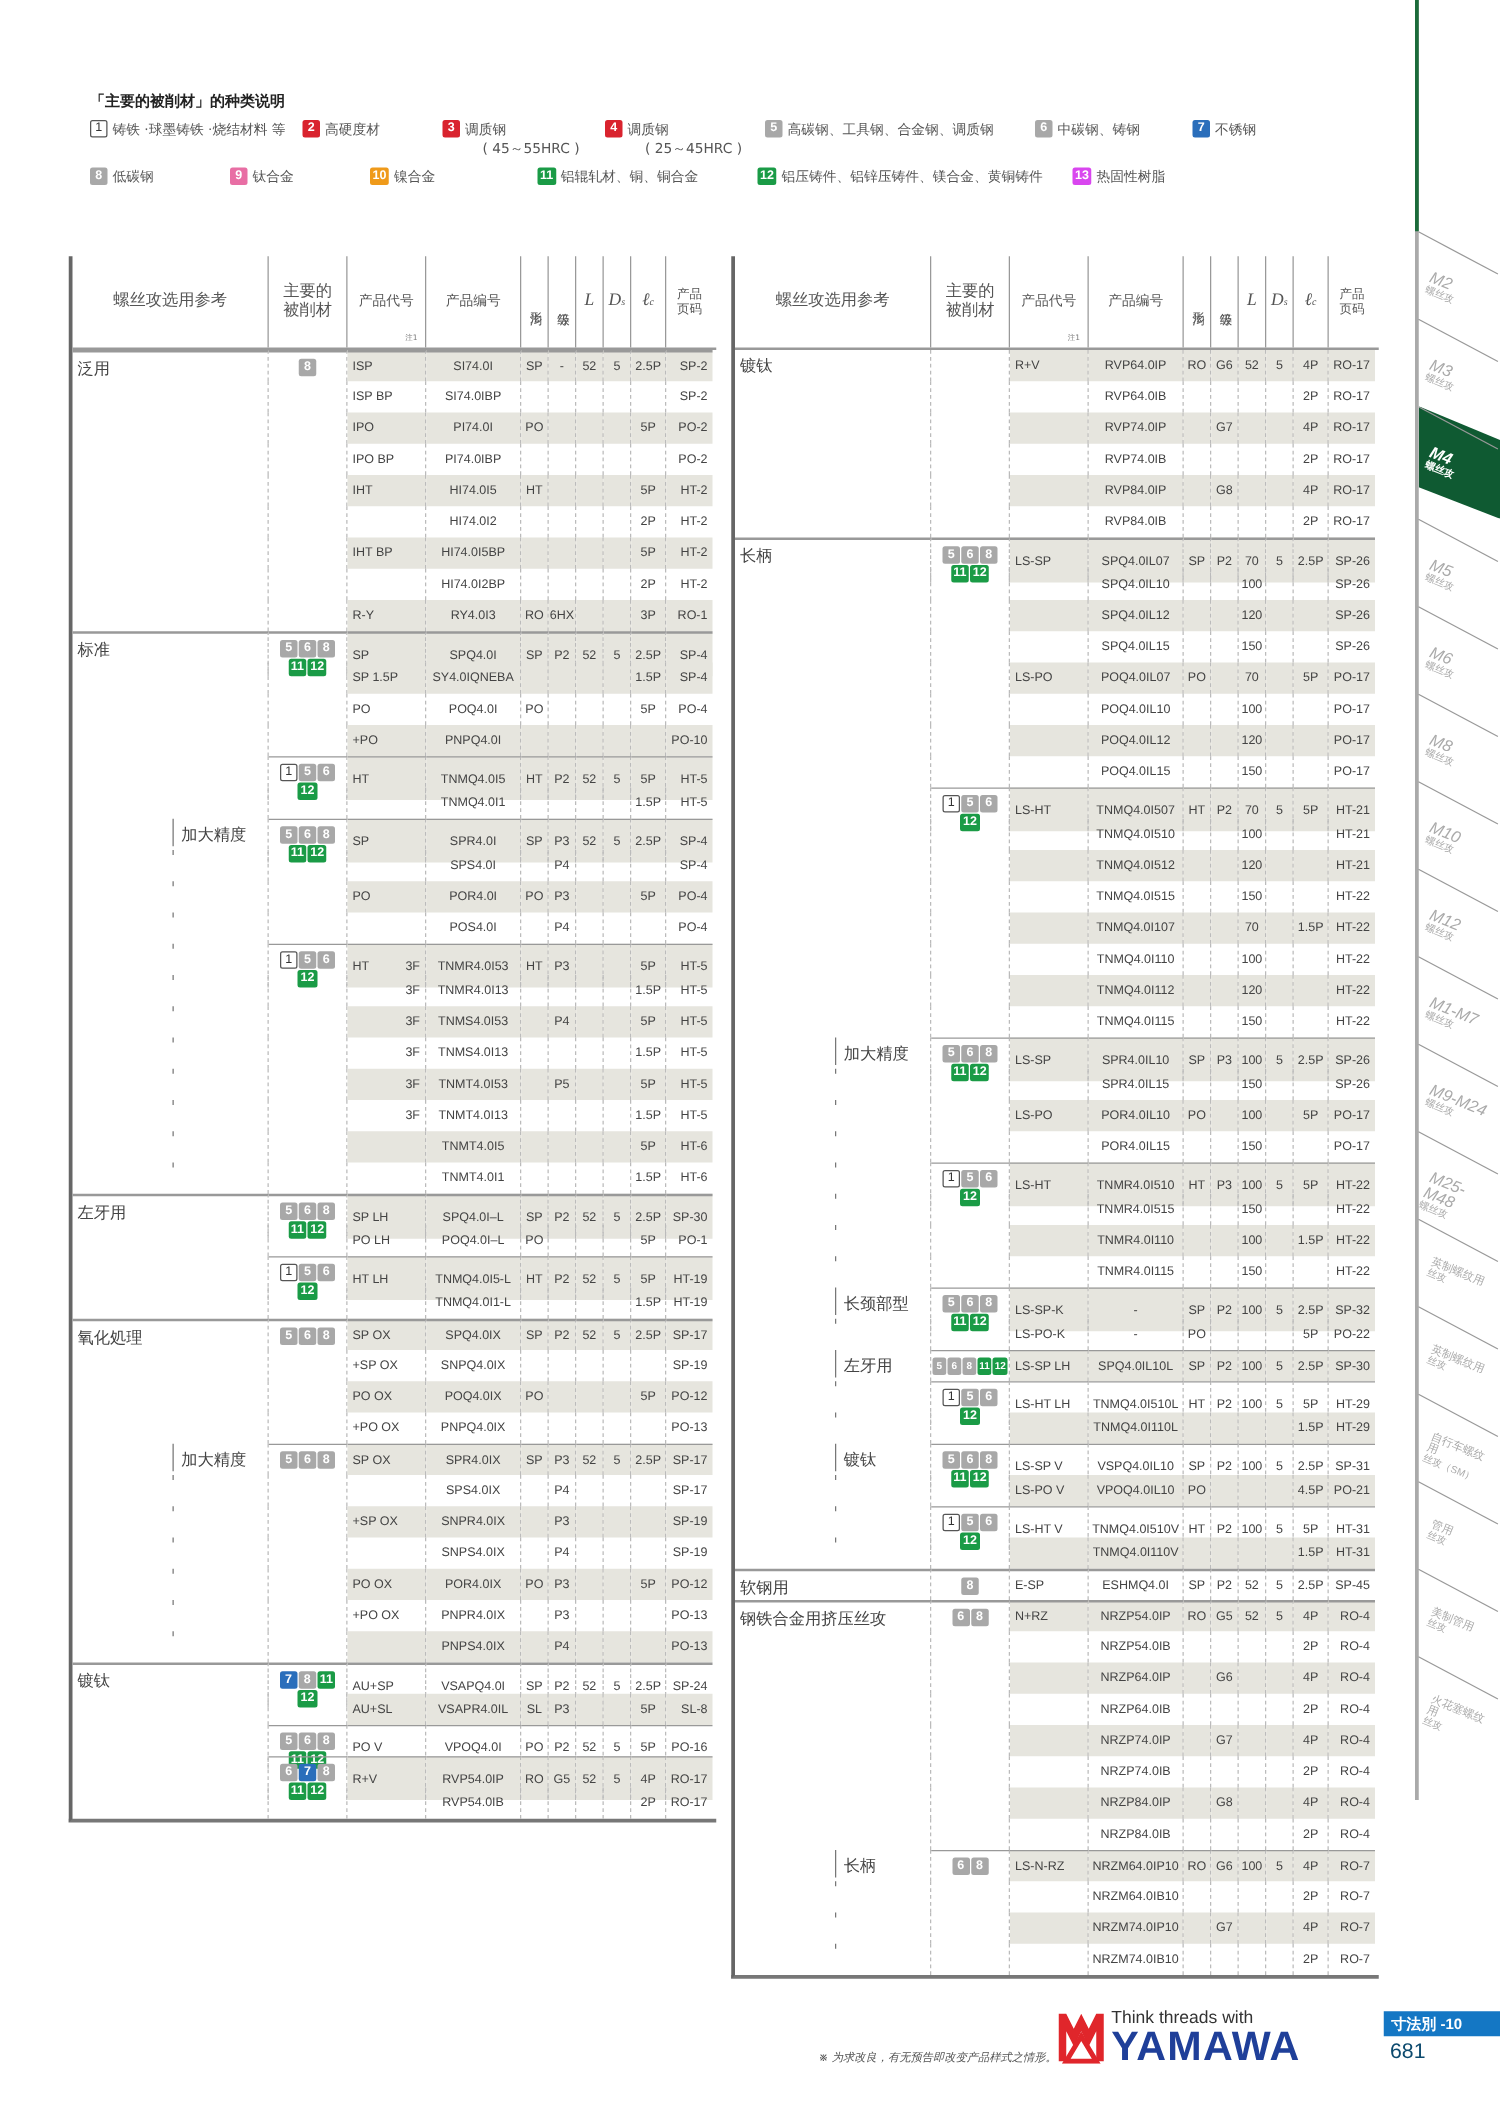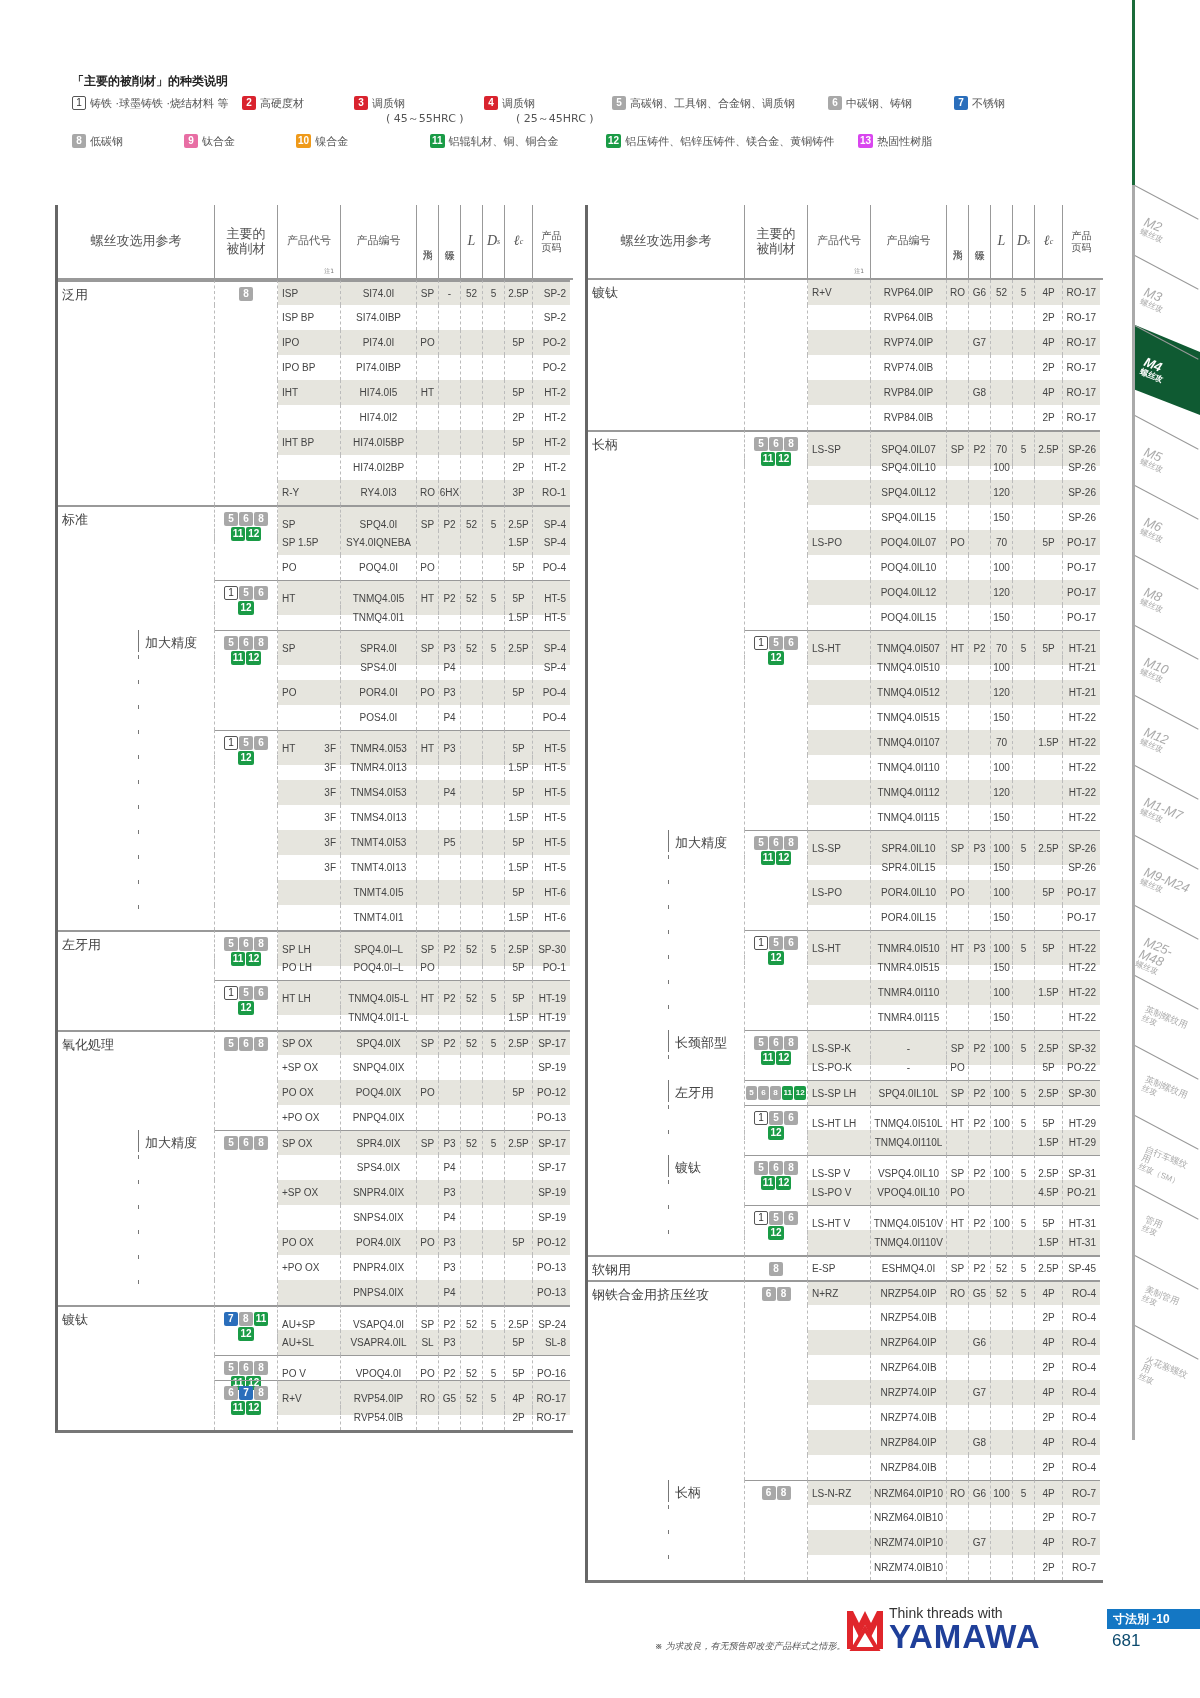--- a/index.html
+++ b/index.html
@@ -381,20 +381,38 @@
           <span></span>
         </div>
         <div class="d pno">POQ4.0I</div>
         <div class="d num">PO</div>
         <div class="d num"></div>
         <div class="d num"></div>
         <div class="d num"></div>
         <div class="d num">5P</div>
         <div class="d pg">PO-4</div>
       </div>
+      <div class="row cols shade" style="grid-template-columns: 157px 63px 63px 76px 22px 22px 22px 22px 28px 37px;">
+        <div class="c-sel" style="padding: 0px; display: grid; grid-template-columns: 80px 77px;">
+          <div class="c-sel" style="border-right: none;"></div>
+          <div class="c-sub" style="border-right: none;"></div>
+        </div>
+        <div class="c-mat"></div>
+        <div class="d code">
+          <span>+PO</span>
+          <span></span>
+        </div>
+        <div class="d pno">PNPQ4.0I</div>
+        <div class="d num"></div>
+        <div class="d num"></div>
+        <div class="d num"></div>
+        <div class="d num"></div>
+        <div class="d num"></div>
+        <div class="d pg">PO-10</div>
+      </div>
       <div class="row cols shade top-solid-from-mat" style="grid-template-columns: 157px 63px 63px 76px 22px 22px 22px 22px 28px 37px;">
         <div class="c-sel" style="padding: 0px; display: grid; grid-template-columns: 80px 77px;">
           <div class="c-sel" style="border-right: none;"></div>
           <div class="c-sub" style="border-right: none;"></div>
         </div>
         <div class="c-mat">
           <div class="mats">
             <span class="mat m1">1</span>
             <span class="mat m5">5</span>
             <span class="mat m6">6</span>

